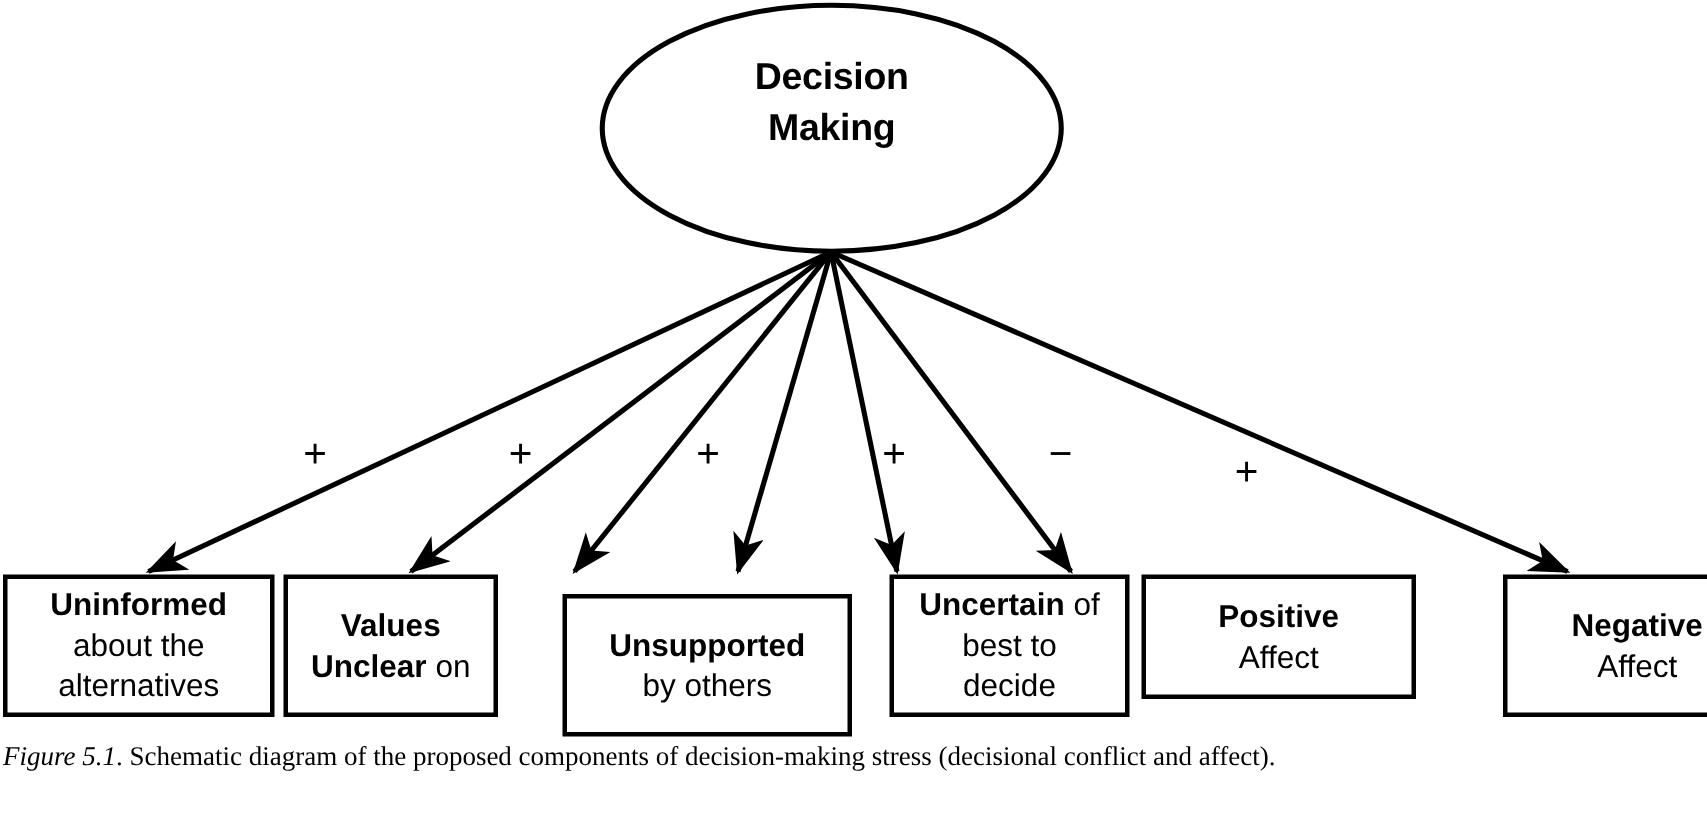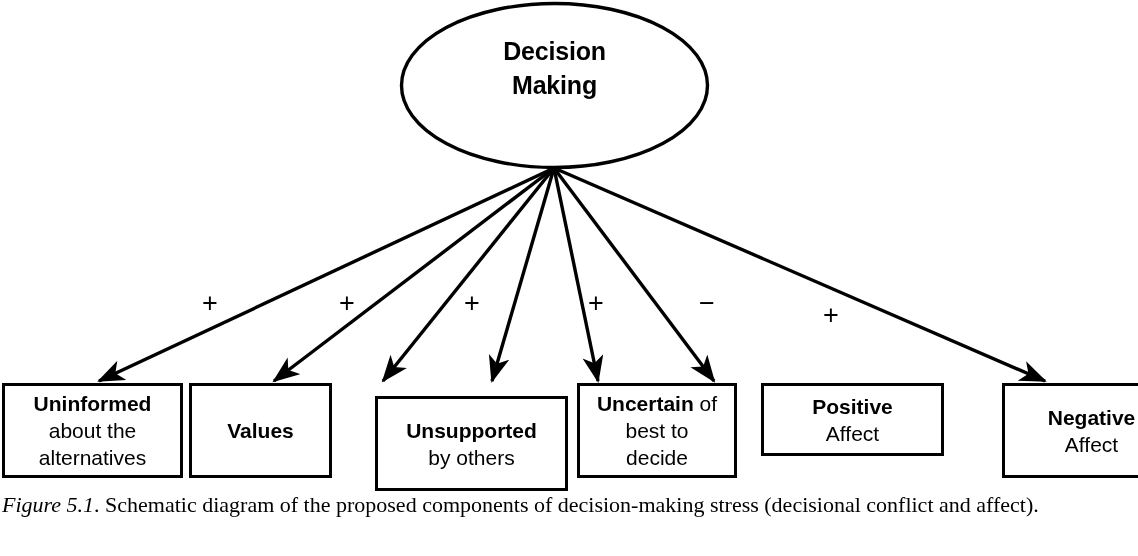--- a/index.html
+++ b/index.html
@@ -51,21 +51,21 @@
   .node-box .ln{display:block;white-space:nowrap;}
   .node-box .b{font-weight:bold;}
 
   
   .caption{
     position:absolute;
     left:2px;
     top:487px;
     width:1132px;
     font-family:"Liberation Serif", serif;
-    font-size:22px;
+    font-size:18px;
     line-height:35px;
     color:#000000;
   }
   .caption .fig-label{font-style:italic;}
 </style>
 </head>
 <body>
 
 <div id="figure-root">
 
@@ -100,34 +100,35 @@
   <div class="sign" style="left:831px;top:315px;">+</div>
 
   <div class="node-box" style="left:2px;top:383px;width:181px;height:95px;">
     <span class="ln b">Uninformed</span>
     <span class="ln">about the</span>
     <span class="ln">alternatives</span>
   </div>
 
   <div class="node-box" style="left:189px;top:383px;width:143px;height:95px;">
     <span class="ln b">Values</span>
+    <span class="ln"><b>Unclear</b><span> on</span></span>
   </div>
 
   <div class="node-box" style="left:375px;top:396px;width:193px;height:95px;">
     <span class="ln b">Unsupported</span>
     <span class="ln">by others</span>
   </div>
 
-  <div class="node-box" style="left:577px;top:383px;width:160px;height:95px;">
+  <div class="node-box" style="left:593px;top:383px;width:160px;height:95px;">
     <span class="ln"><b>Uncertain</b><span> of</span></span>
     <span class="ln">best to</span>
     <span class="ln">decide</span>
   </div>
 
-  <div class="node-box" style="left:761px;top:383px;width:183px;height:73px;">
+  <div class="node-box" style="left:761px;top:383px;width:183px;height:83px;">
     <span class="ln b">Positive</span>
     <span class="ln">Affect</span>
   </div>
 
   <div class="node-box" style="left:955px;top:383px;width:179px;height:95px;margin-left:47px;">
     <span class="ln b">Negative</span>
     <span class="ln">Affect</span>
   </div>
 
   <div class="caption"><span class="fig-label">Figure 5.1</span><span>. Schematic diagram of the proposed components of decision-making stress (decisional conflict and affect).</span></div>

